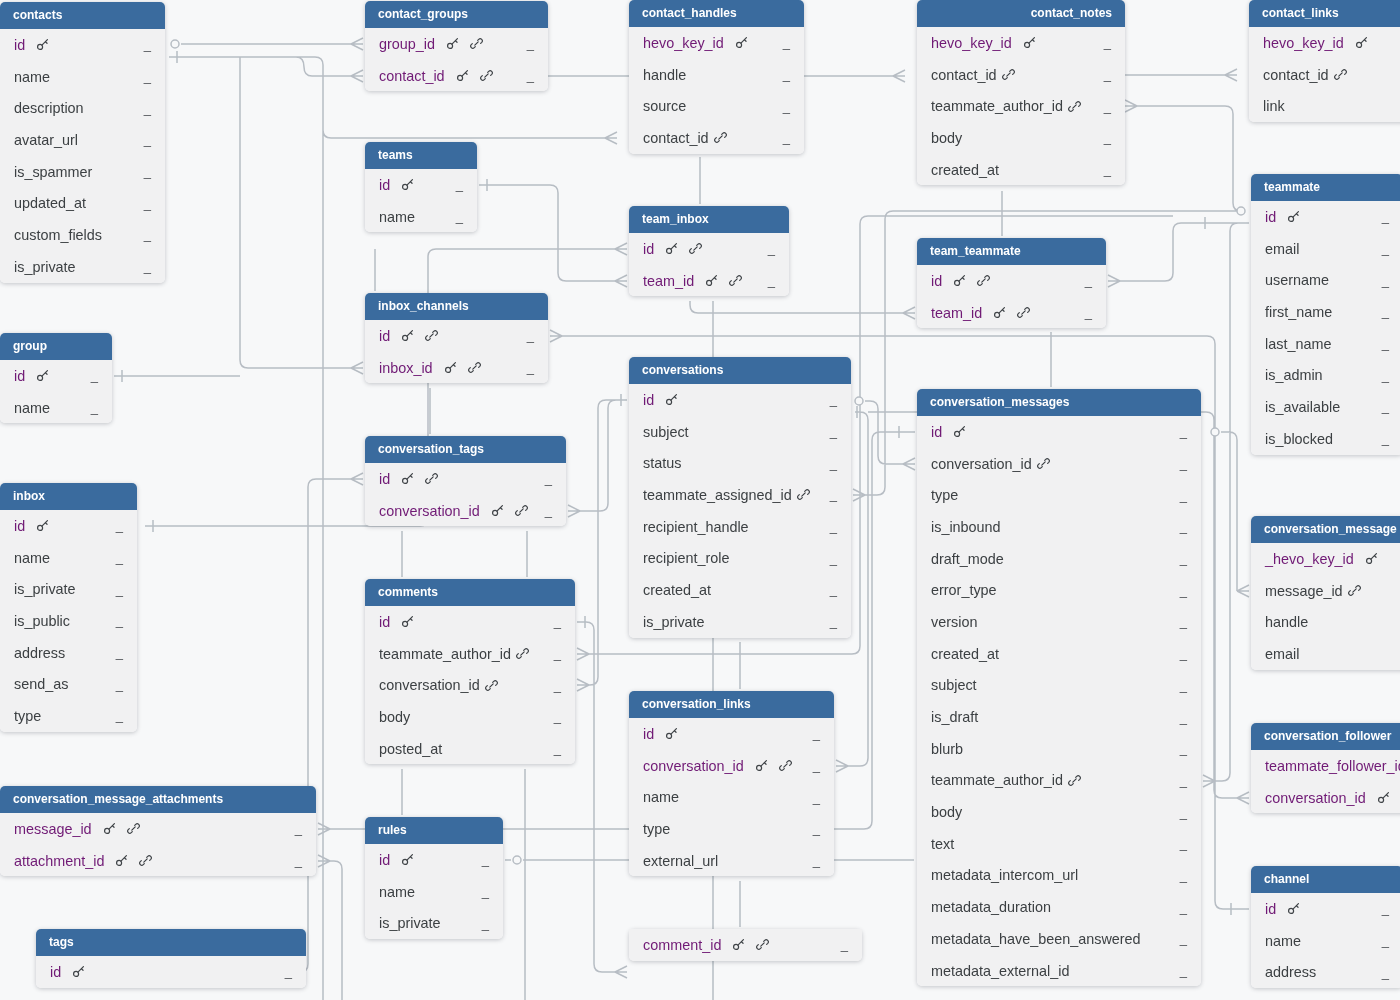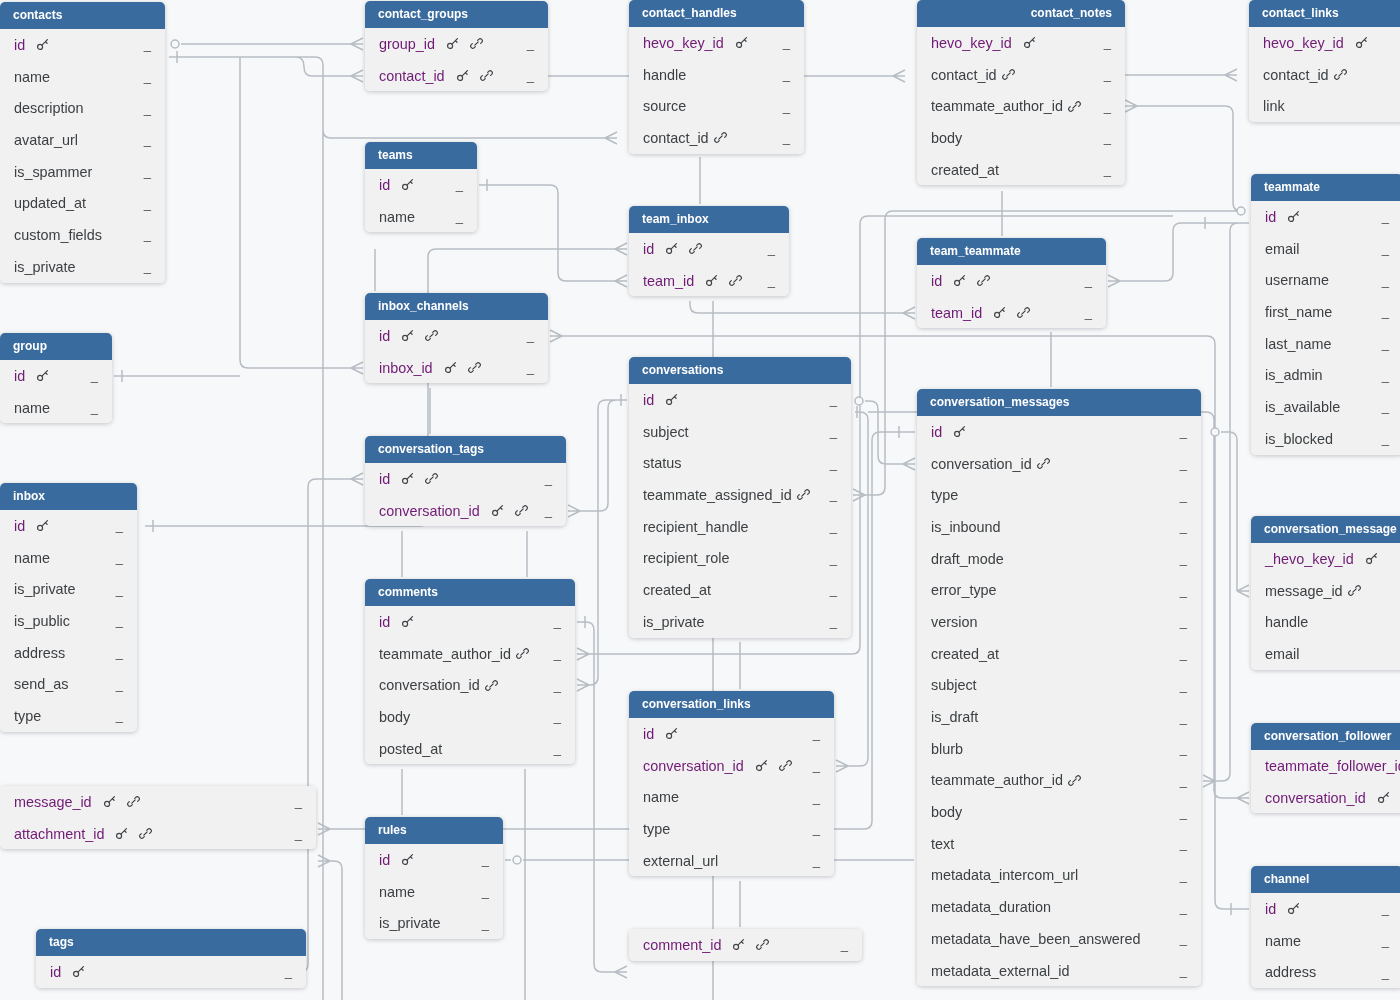--- a/index.html
+++ b/index.html
@@ -229,20 +229,21 @@
         </div>
         <div class="row">
           <span class="fname">
             <span>type</span>
           </span>
           <span class="null-mark">_</span>
         </div>
       </div>
     </div>
     <div class="tbl" style="left: 0px; top: 786px; width: 316px;">
+      <div class="tbl-header"><span>conversation_message_attachments</span></div>
       <div class="tbl-body">
         <div class="row strong">
           <span class="fname">
             <span>message_id</span>
             <span class="icon">
               <svg viewBox="0 0 14 14" width="13" height="13">
                 <circle cx="4.4" cy="9.6" r="2.7"></circle>
                 <path d="M6.4 7.6 L12.3 1.7 M10.1 3.9 L11.9 5.7"></path>
               </svg>
             </span>

